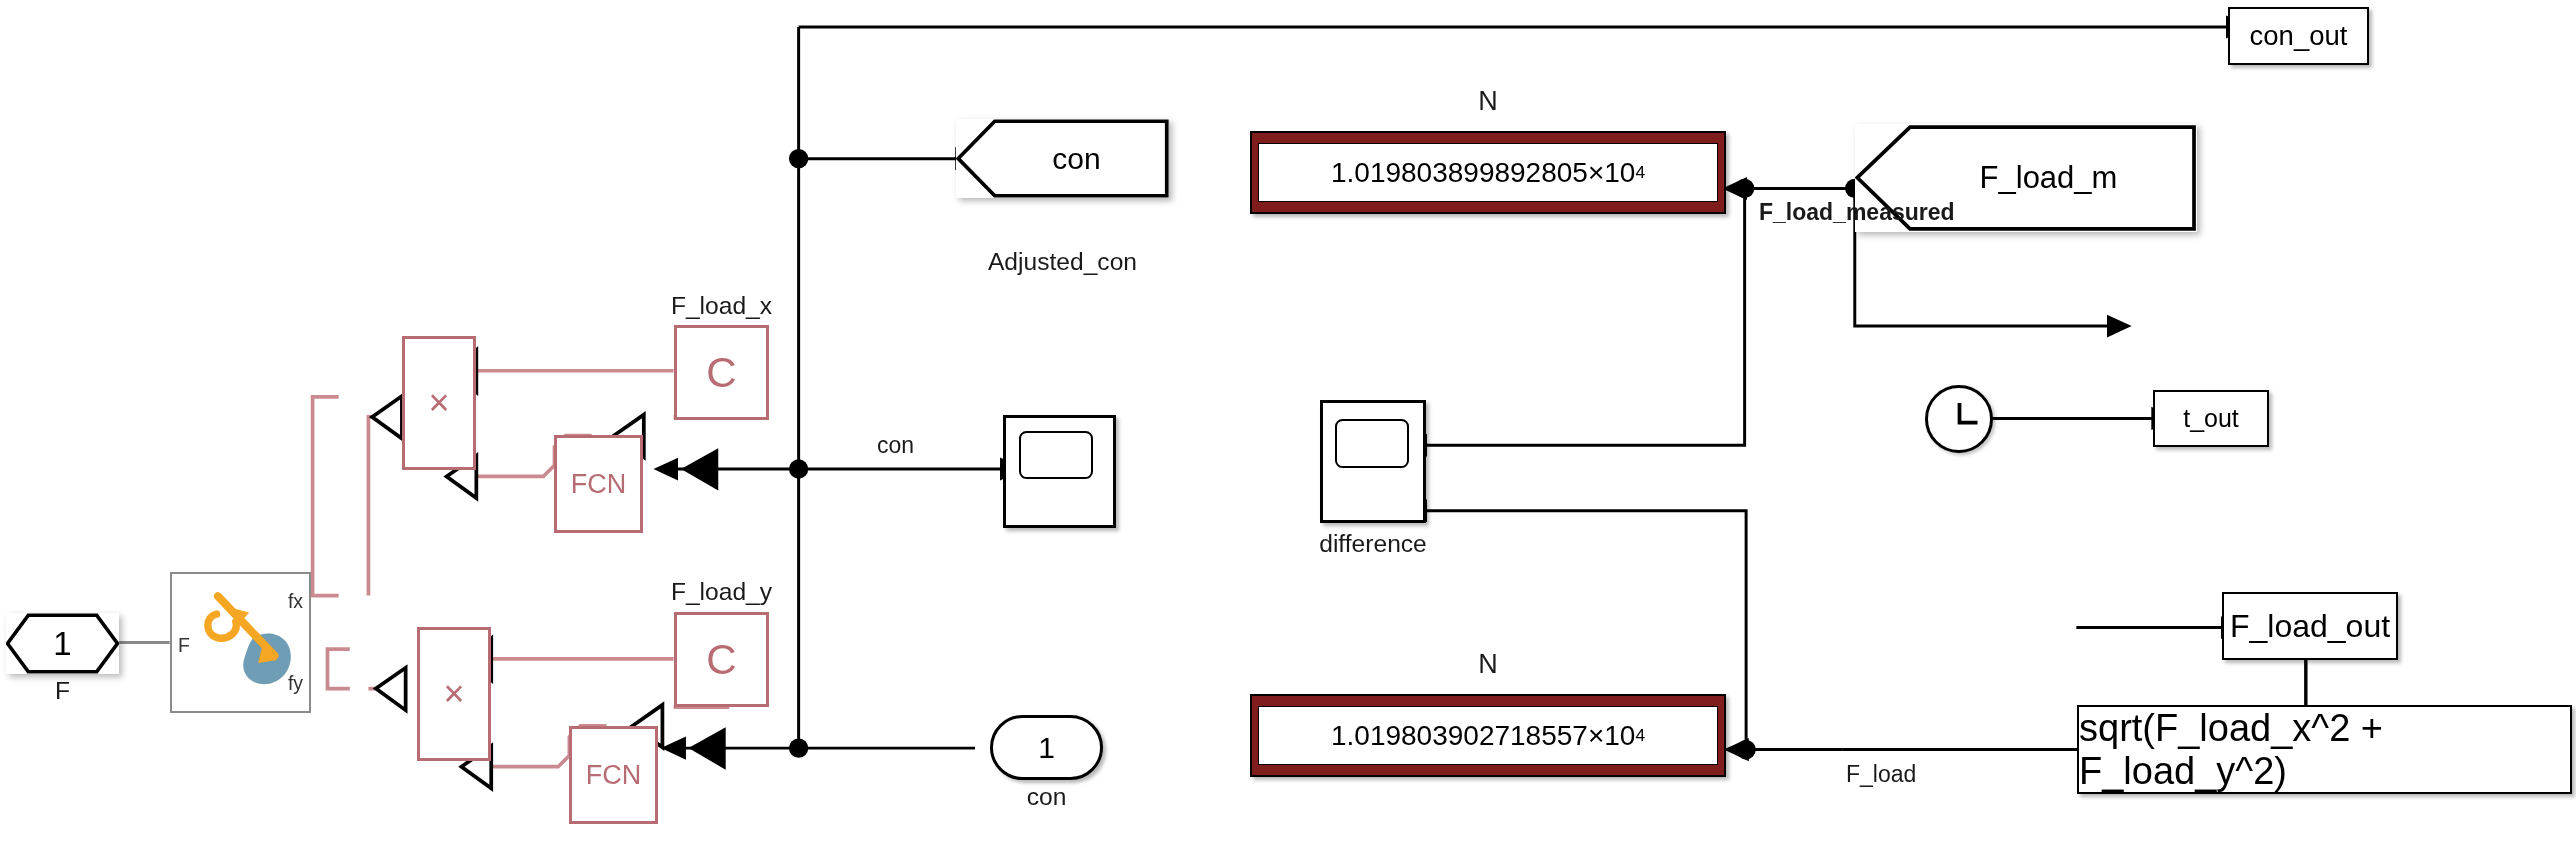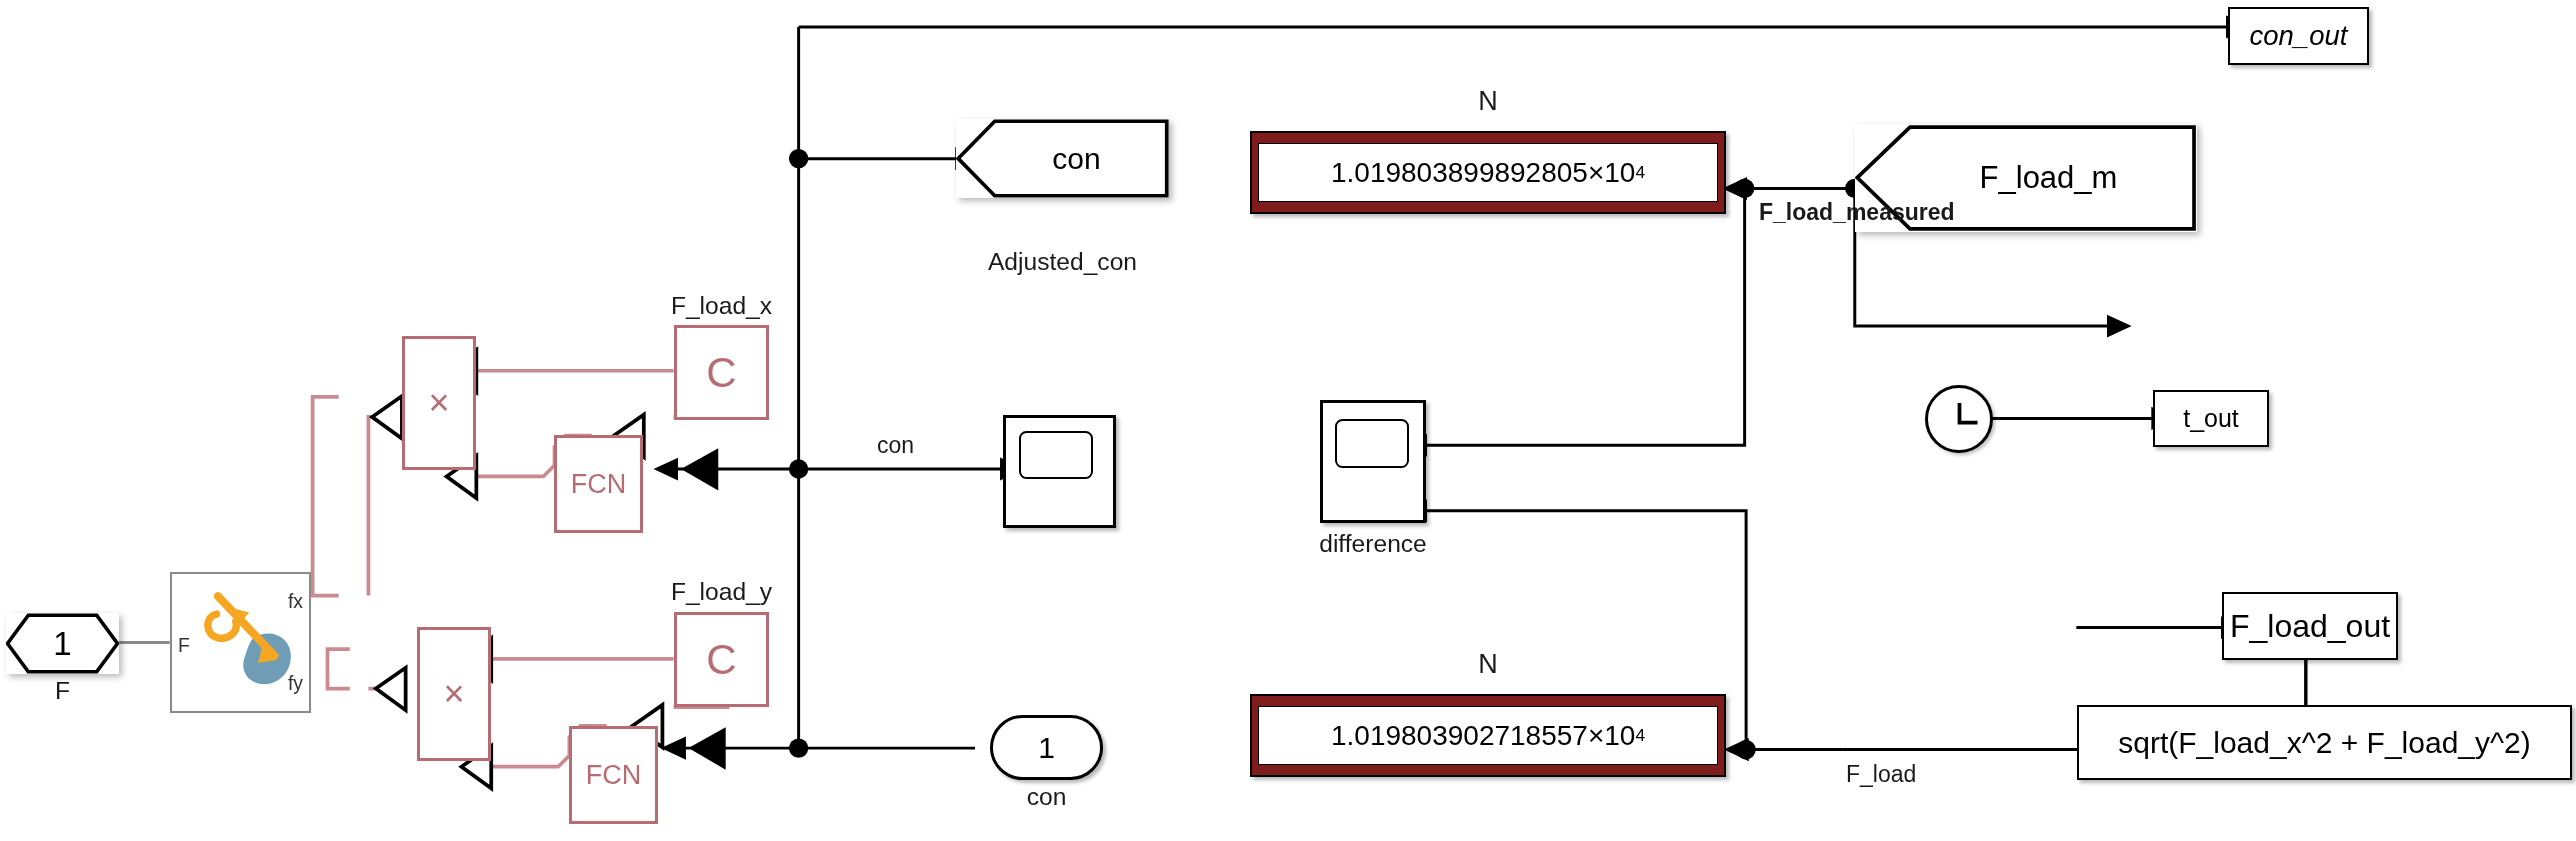--- a/index.html
+++ b/index.html
@@ -357,21 +357,21 @@
       <span>1.019803902718557×10</span>
         <sup>4</sup>
     </div>
   </div>
 
   <div class="scope-outer" style="left:1320px; top:400px; width:106px; height:123px;">
     <div class="scope-screen" style="left:12px; top:16.4px; width:74px; height:49px;"></div>
   </div>
   <div class="caption" style="left:1265px; top:530px; width:216px;">difference</div>
 
-  <div class="blk sl-box" style="left:2228px; top:7.4px; width:141px; height:58px; font-size:27.5px;font-style:italic;">
+  <div class="blk sl-box" style="left:2228px; top:7.4px; width:141px; height:58px; font-size:27.5px;">
     <span>con_out</span>
   </div>
 
   <div class="tagbox" style="left:1855px; top:124px; width:342px; height:108px;">
     <svg width="342" height="108" viewBox="0 0 460 145" xmlns="http://www.w3.org/2000/svg" style="position:absolute;left:0;top:0;">
       <polygon points="3,72 74,4 456,4 456,141 74,141" fill="#ffffff" stroke="#000000" stroke-width="5"></polygon>
     </svg>
     <span class="tag-text" style="font-size:31px; padding-left:45px;">F_load_m</span>
   </div>
 
@@ -383,21 +383,21 @@
   </div>
 
   <div class="blk sl-box" style="left:2153px; top:390px; width:116px; height:57px; font-size:25px;">
     <span>t_out</span>
   </div>
 
   <div class="blk sl-box" style="left:2222px; top:592px; width:176px; height:68px; font-size:32px;">
     <span>F_load_out</span>
   </div>
 
-  <div class="blk sl-box" style="left:2077px; top:705px; width:495px; height:75px; font-size:30px;">
+  <div class="blk sl-box" style="left:2077px; top:705px; width:495px; height:89px; font-size:38px;">
     <span>sqrt(F_load_x^2 + F_load_y^2)</span>
   </div>
 
   <div class="sig-lbl" style="left:877px; top:432px;">con</div>
   <div class="sig-lbl" style="left:1759px; top:199px;font-weight:bold;">F_load_measured</div>
   <div class="sig-lbl" style="left:1846px; top:761px;">F_load</div>
 
 </div>
 
 

